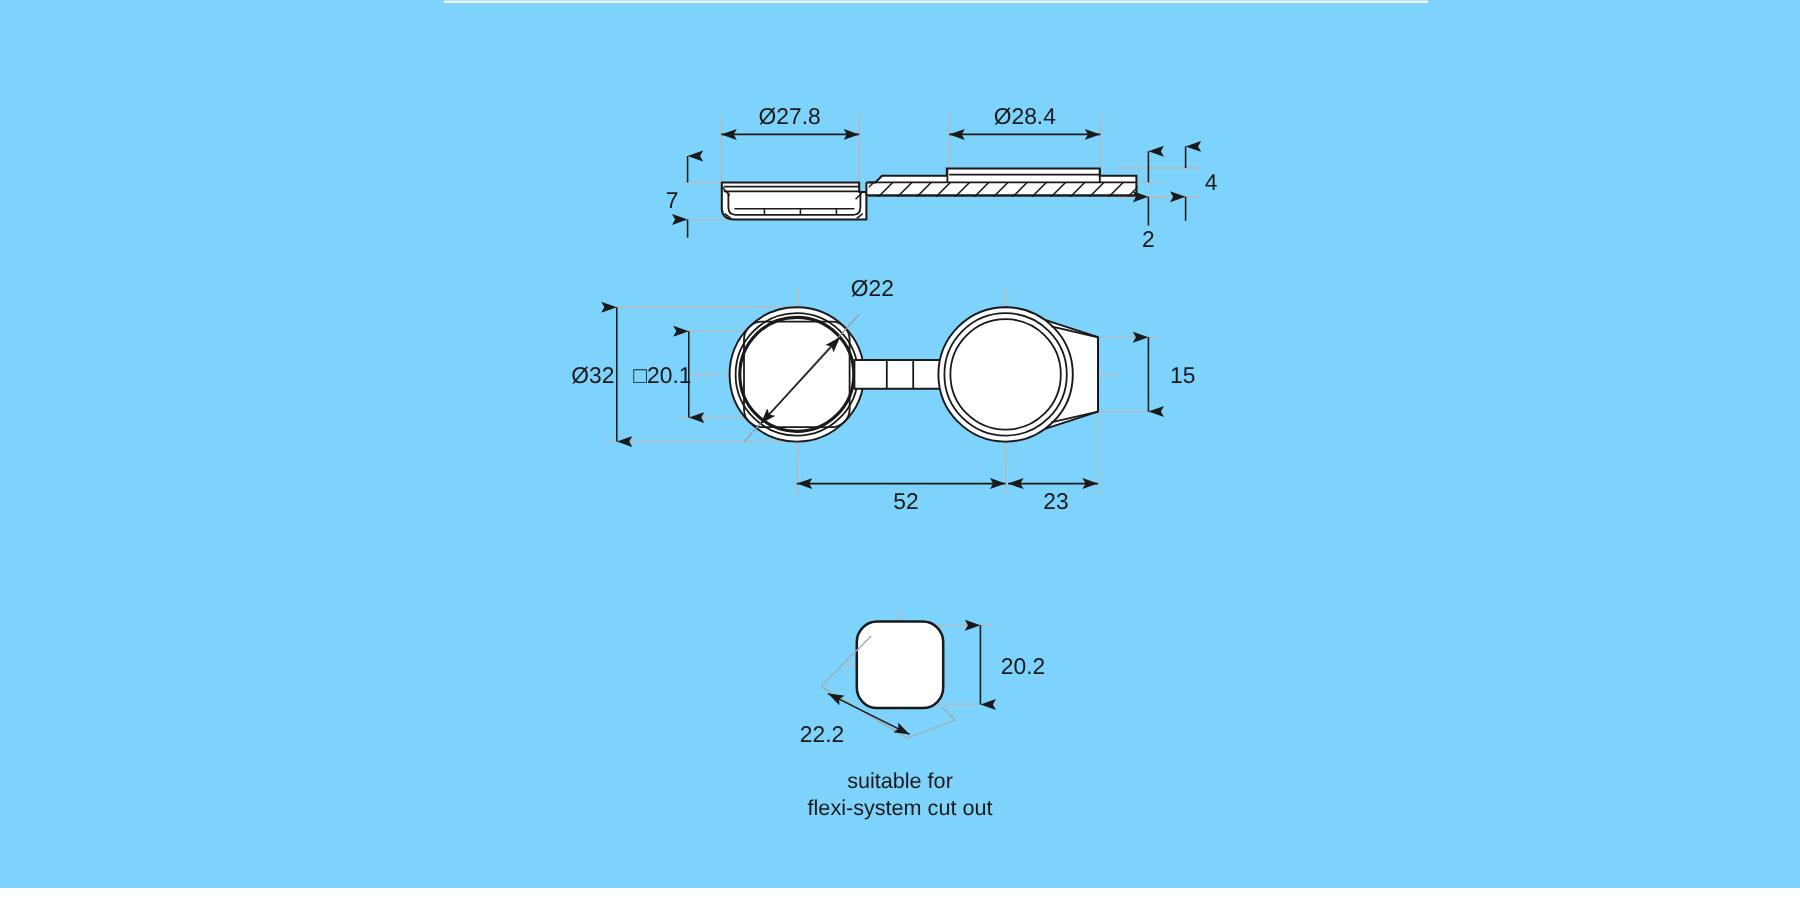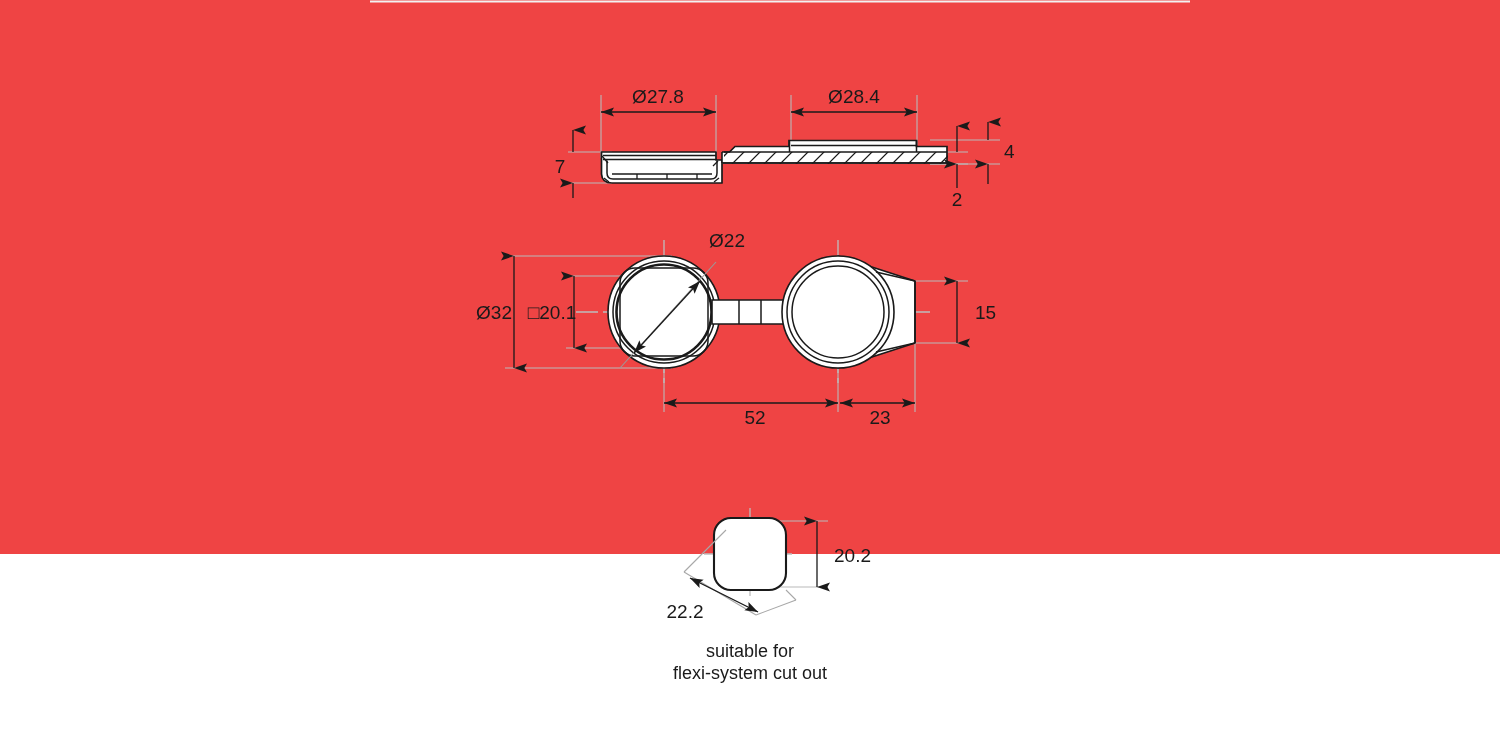--- a/index.html
+++ b/index.html
@@ -2,21 +2,21 @@
 <html><head>
 <meta charset="utf-8">
 <title>Technical Drawing</title>
 <style>
   html,body{margin:0;padding:0;background:#ffffff;}
   body{
     width:1500px;height:750px;overflow:hidden;
     font-family:"Liberation Sans","DejaVu Sans",sans-serif;
     color:#1a1a1a;
   }
-  #sheet{position:relative;width:1500px;height:554px;background:#ef4444;}
+  #sheet{position:relative;width:1500px;height:740px;background:#7dd3fc;}
   svg{display:block;}
   text{
     font-family:"Liberation Sans","DejaVu Sans",sans-serif;
     fill:#1a1a1a;
     font-size:19px;
   }
   .dimtext{font-size:19px;}
   .notetext{font-size:18px;}
 </style>
 </head>

